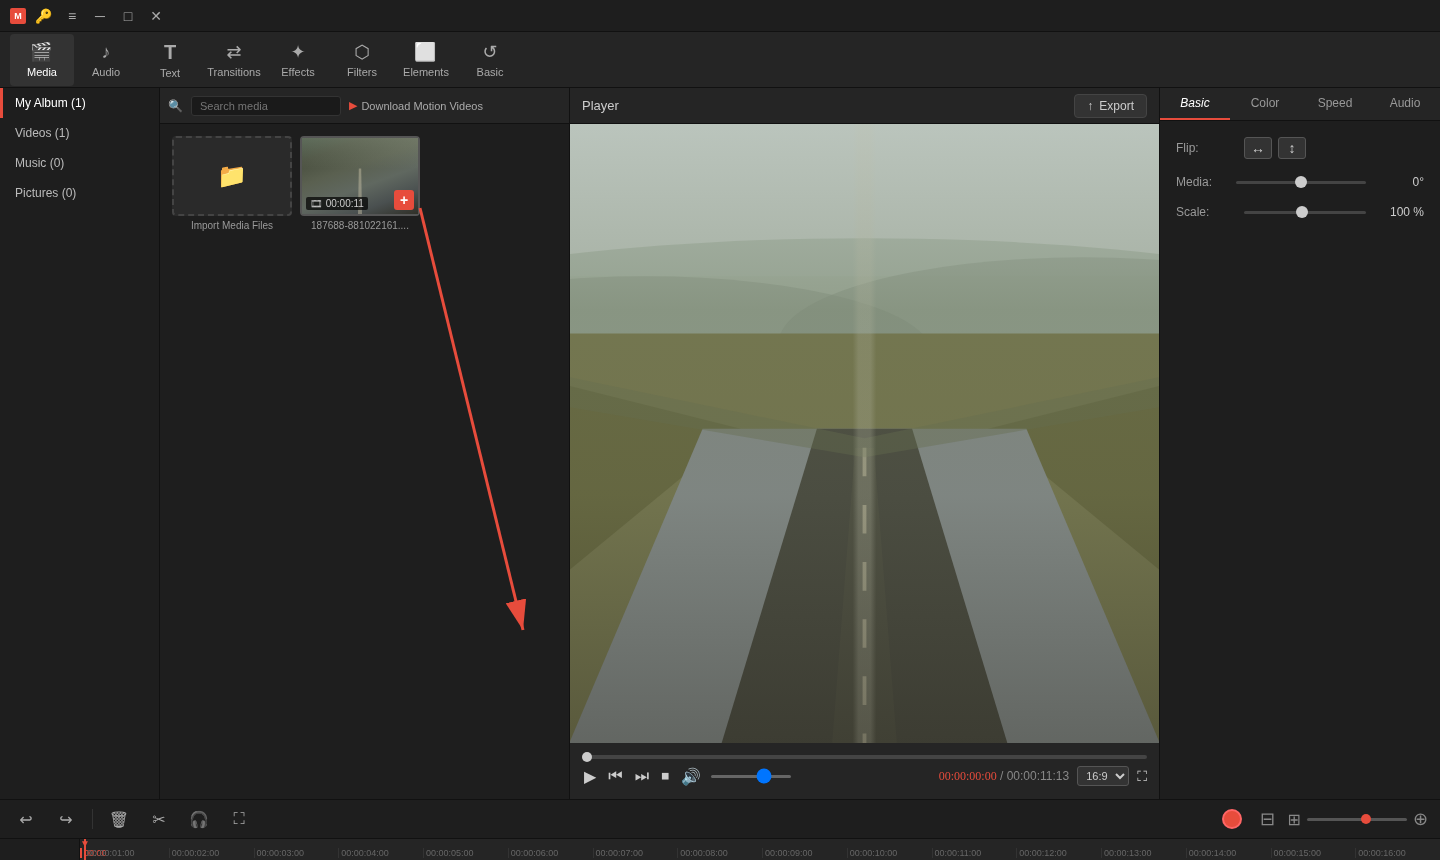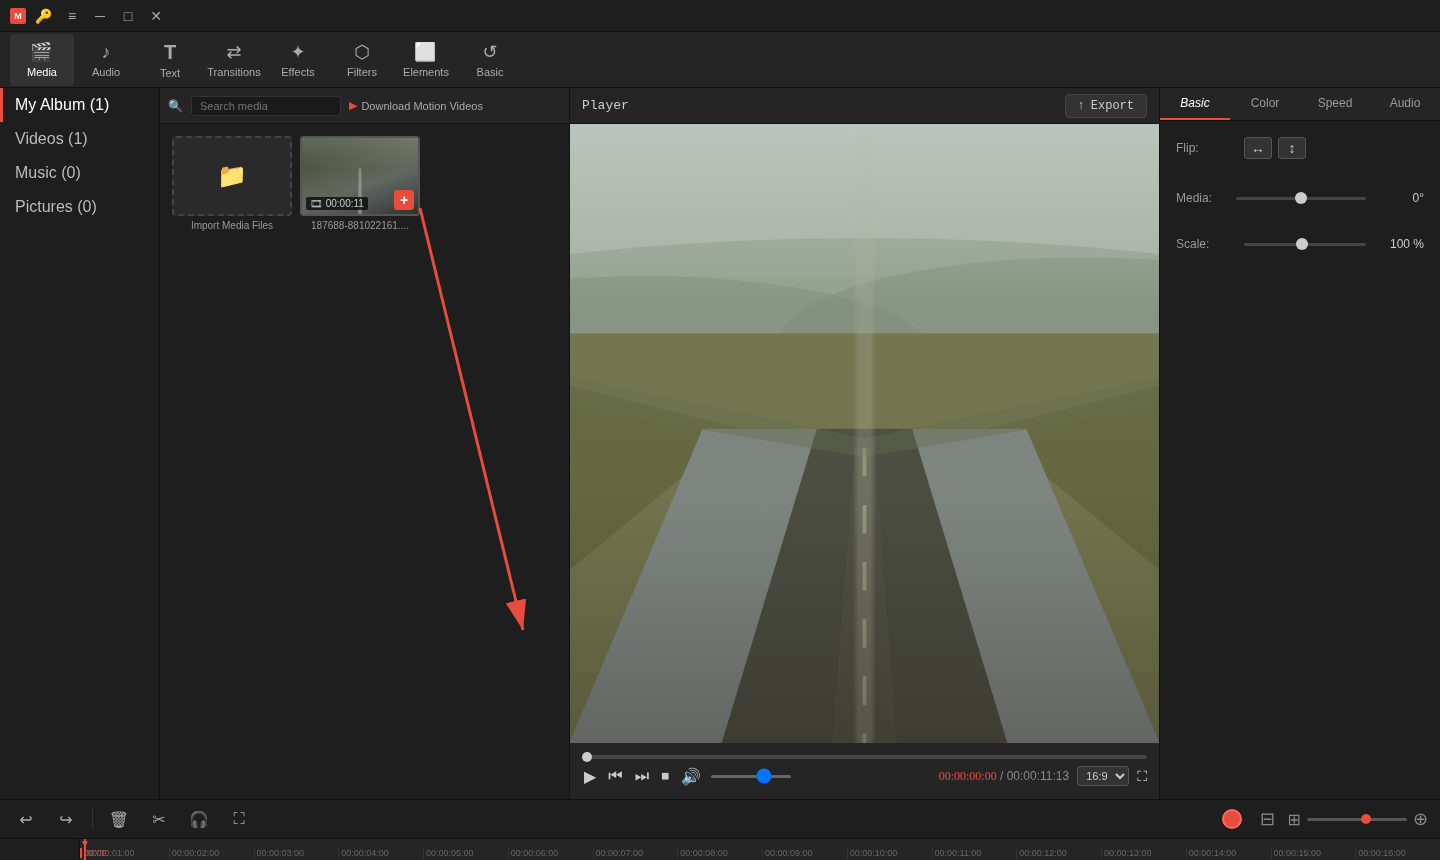--- a/index.html
+++ b/index.html
@@ -32,21 +32,21 @@
     
     #main {
       display: flex; height: calc(860px - 32px - 56px - 60px - 1px);
     }
 
     
     #left-panel {
       width: 160px; background: #1e1e1e; border-right: 1px solid #111; display: flex; flex-direction: column;
     }
     .left-item {
-      padding: 8px 12px; cursor: pointer; color: #bbb; font-size: 16px; border-left: 3px solid transparent;
+      padding: 8px 12px; cursor: pointer; color: #bbb; font-size: 12px; border-left: 3px solid transparent;
     }
     .left-item.active { border-left-color: #e74c3c; color: #fff; }
 
     
     #media-panel {
       width: 410px; background: #1e1e1e; border-right: 1px solid #111; display: flex; flex-direction: column;
     }
     #media-toolbar {
       height: 36px; background: #252525; display: flex; align-items: center; padding: 0 8px; gap: 8px;
       border-bottom: 1px solid #111;
@@ -77,21 +77,21 @@
       position: absolute; bottom: 4px; right: 4px; background: #e74c3c; color: white; width: 20px; height: 20px; border-radius: 3px; display: flex; align-items: center; justify-content: center; font-size: 14px; font-weight: bold;
     }
     .media-name { font-size: 10px; color: #999; text-align: center; max-width: 120px; overflow: hidden; text-overflow: ellipsis; white-space: nowrap; }
 
     
     #player-area {
       flex: 1; background: #1a1a1a; display: flex; flex-direction: column; border-right: 1px solid #111;
     }
     #player-header {
       height: 36px; background: #252525; display: flex; align-items: center; padding: 0 12px;
-      justify-content: space-between; border-bottom: 1px solid #111; font-family: Liberation Mono, monospace;
+      justify-content: space-between; border-bottom: 1px solid #111;
     }
     #player-header .player-title { font-size: 13px; color: #ccc; }
     #player-header .export-btn {
       display: flex; align-items: center; gap: 6px; background: #333; border: 1px solid #444; color: #ccc;
       padding: 4px 12px; border-radius: 4px; cursor: pointer; font-size: 12px;
     }
     #video-preview {
       flex: 1; background: #0a0a0a; position: relative; display: flex; align-items: center; justify-content: center; overflow: hidden;
     }
     .preview-img {
@@ -136,21 +136,21 @@
     }
     #right-header .panel-title { font-size: 13px; color: #ddd; }
     .prop-tabs {
       display: flex; border-bottom: 1px solid #111; background: #252525;
     }
     .prop-tab {
       flex: 1; height: 32px; display: flex; align-items: center; justify-content: center;
       font-size: 12px; color: #999; cursor: pointer; border-bottom: 2px solid transparent;
     }
     .prop-tab.active { color: #fff; border-bottom-color: #e74c3c; font-style: italic; }
-    .prop-content { padding: 16px; display: flex; flex-direction: column; gap: 32px; }
+    .prop-content { padding: 16px; display: flex; flex-direction: column; gap: 16px; }
     .prop-row { display: flex; align-items: center; gap: 8px; }
     .prop-label { width: 60px; color: #999; font-size: 12px; }
     .prop-controls { display: flex; gap: 6px; }
     .flip-btn {
       width: 28px; height: 22px; background: #333; border: 1px solid #555; border-radius: 3px;
       display: flex; align-items: center; justify-content: center; color: #ccc; cursor: pointer; font-size: 14px;
     }
     .slider-container { display: flex; align-items: center; gap: 8px; flex: 1; }
     .prop-slider { flex: 1; appearance: none; height: 3px; background: #444; border-radius: 2px; cursor: pointer; }
     .prop-slider::-webkit-slider-thumb { appearance: none; width: 12px; height: 12px; background: #ccc; border-radius: 50%; }

